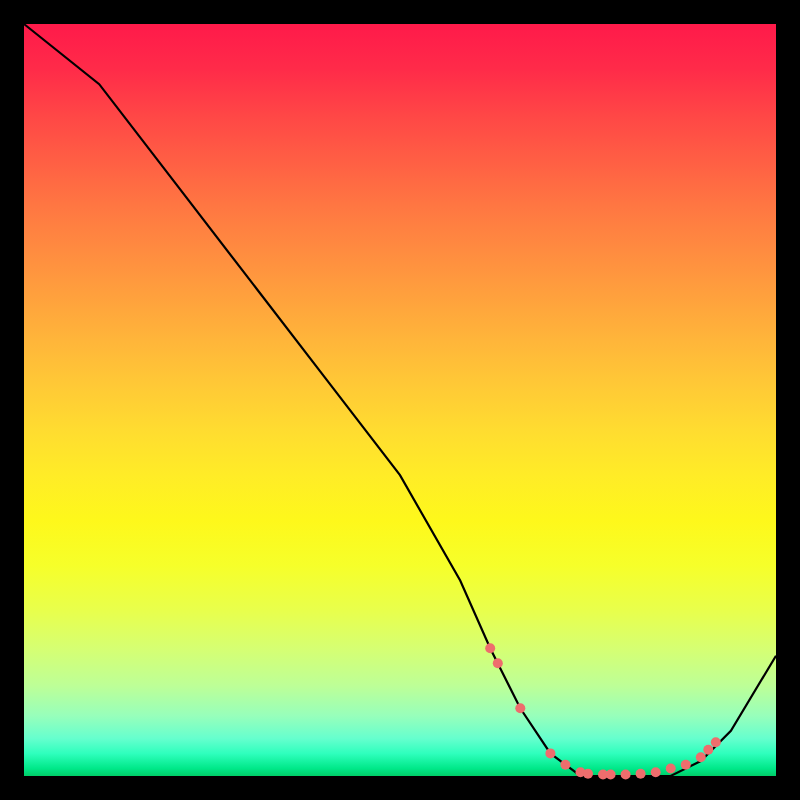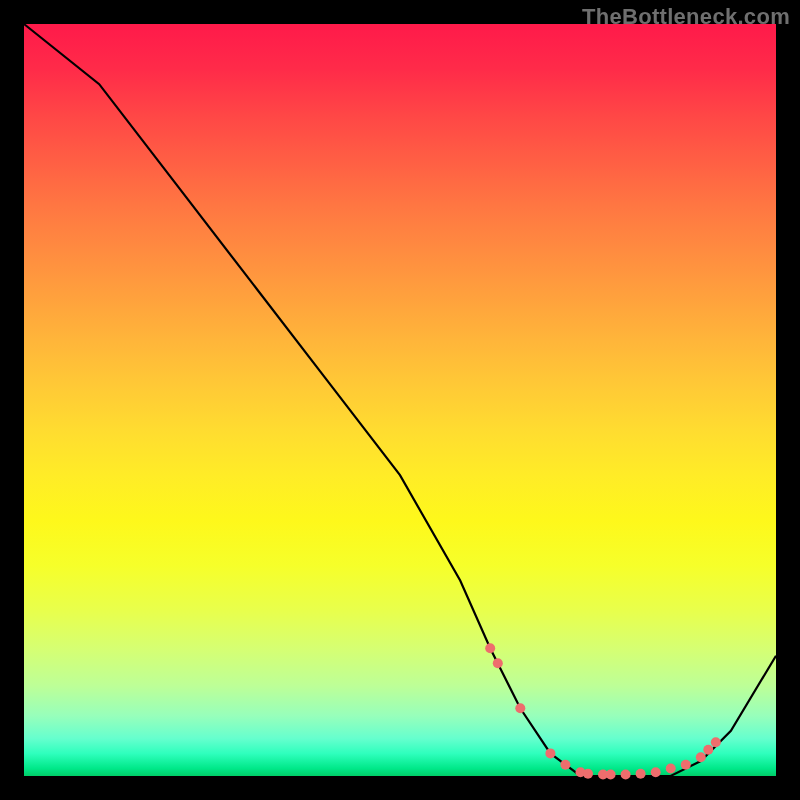--- a/index.html
+++ b/index.html
@@ -76,21 +76,20 @@
   .dot {
     fill: #ee6d6d;
     stroke: none;
   }
 </style>
 </head>
 <body>
 
 <div class="frame">
 
-  <div class="watermark">TheBottleneck.com</div>
 
   <div class="plot-area">
 
     <svg class="curve" viewBox="0 0 752 752" preserveAspectRatio="none">
       <path id="curve-path" class="curve-path" d="M0.0 0.0 L75.2 60.2 L150.4 157.9 L225.6 255.7 L300.8 353.4 L376.0 451.2 L436.2 556.5 L466.2 624.2 L496.3 684.3 L526.4 729.4 L556.5 752.0 L586.6 752.0 L616.6 752.0 L646.7 752.0 L676.8 737.0 L706.9 706.9 L752.0 631.7"></path>
       <g id="dots">
           <circle cx="466.2" cy="624.2" r="5" class="dot"></circle>
           <circle cx="473.8" cy="639.2" r="5" class="dot"></circle>
           <circle cx="496.3" cy="684.3" r="5" class="dot"></circle>
           <circle cx="526.4" cy="729.4" r="5" class="dot"></circle>

